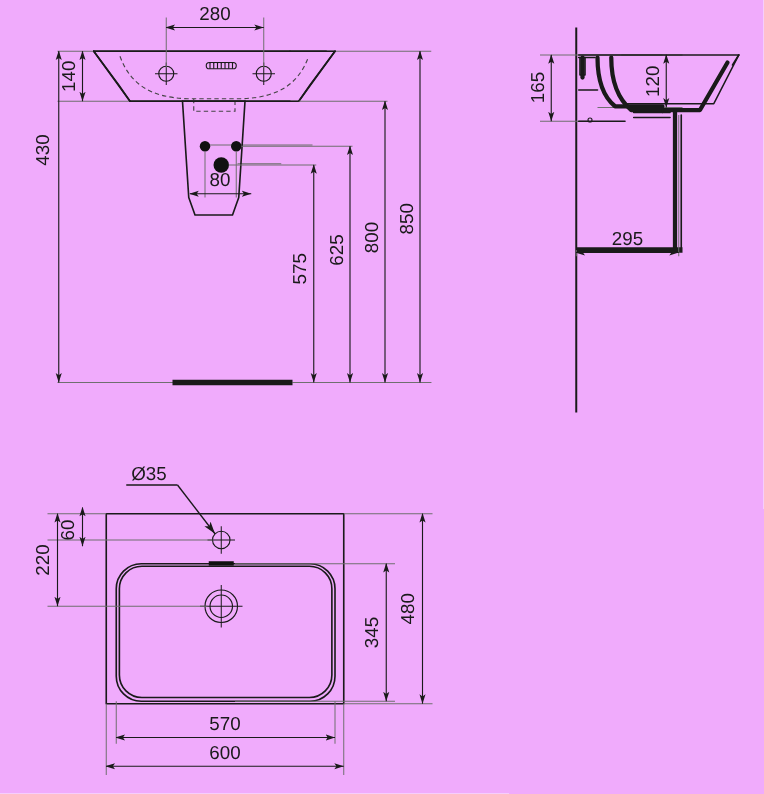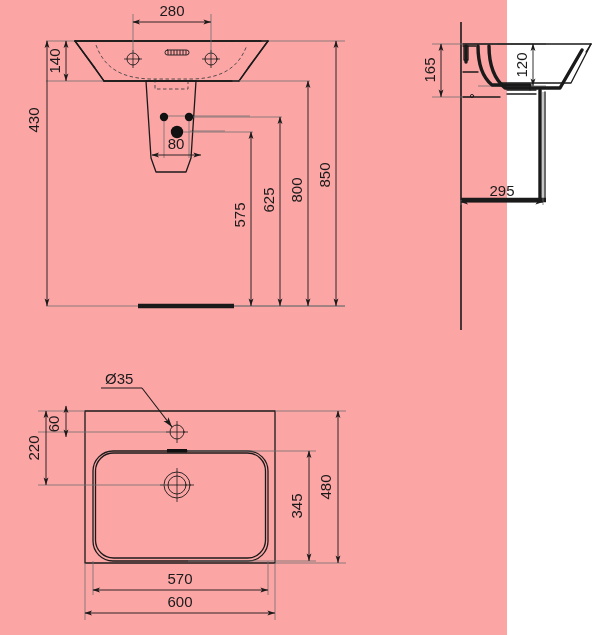--- a/index.html
+++ b/index.html
@@ -8,23 +8,23 @@
     background: #ffffff;
   }
   body {
     width: 611px;
     height: 635px;
     font-family: "Liberation Sans", sans-serif;
     overflow: hidden;
   }
   #drawing-root {
     position: relative;
-    width: 507px;
+    width: 611px;
     height: 635px;
-    background: #fca5a5;
+    background: #f0abfc;
   }
   svg#tech-drawing {
     display: block;
     width: 611px;
     height: 635px;
   }
   .dim-text {
     font-family: "Liberation Sans", sans-serif;
     font-size: 15px;
     fill: #1a1a1a;

